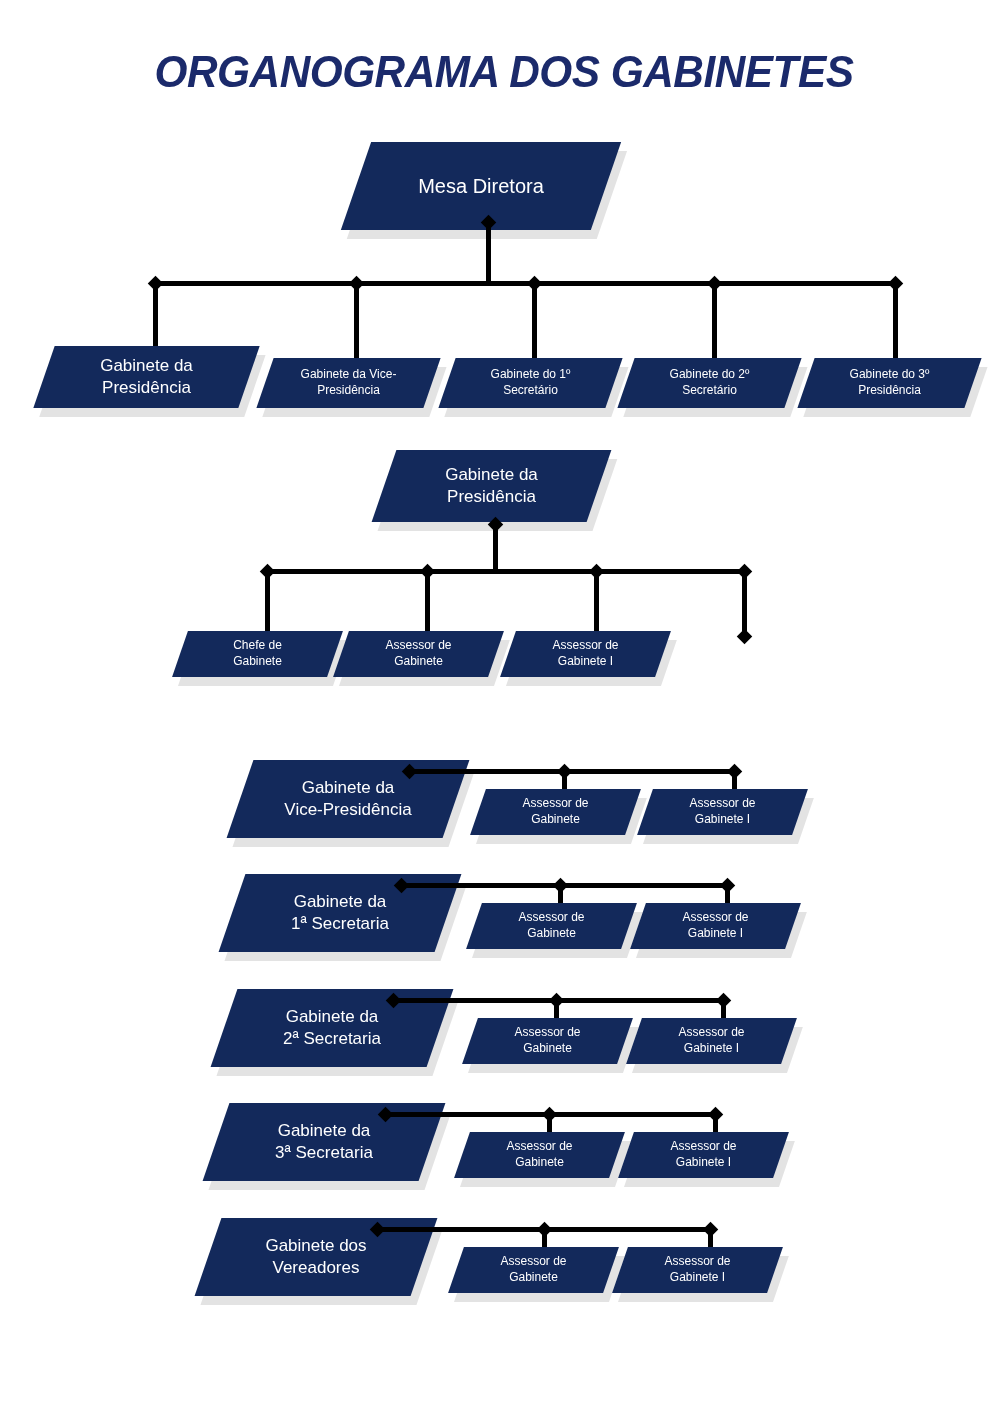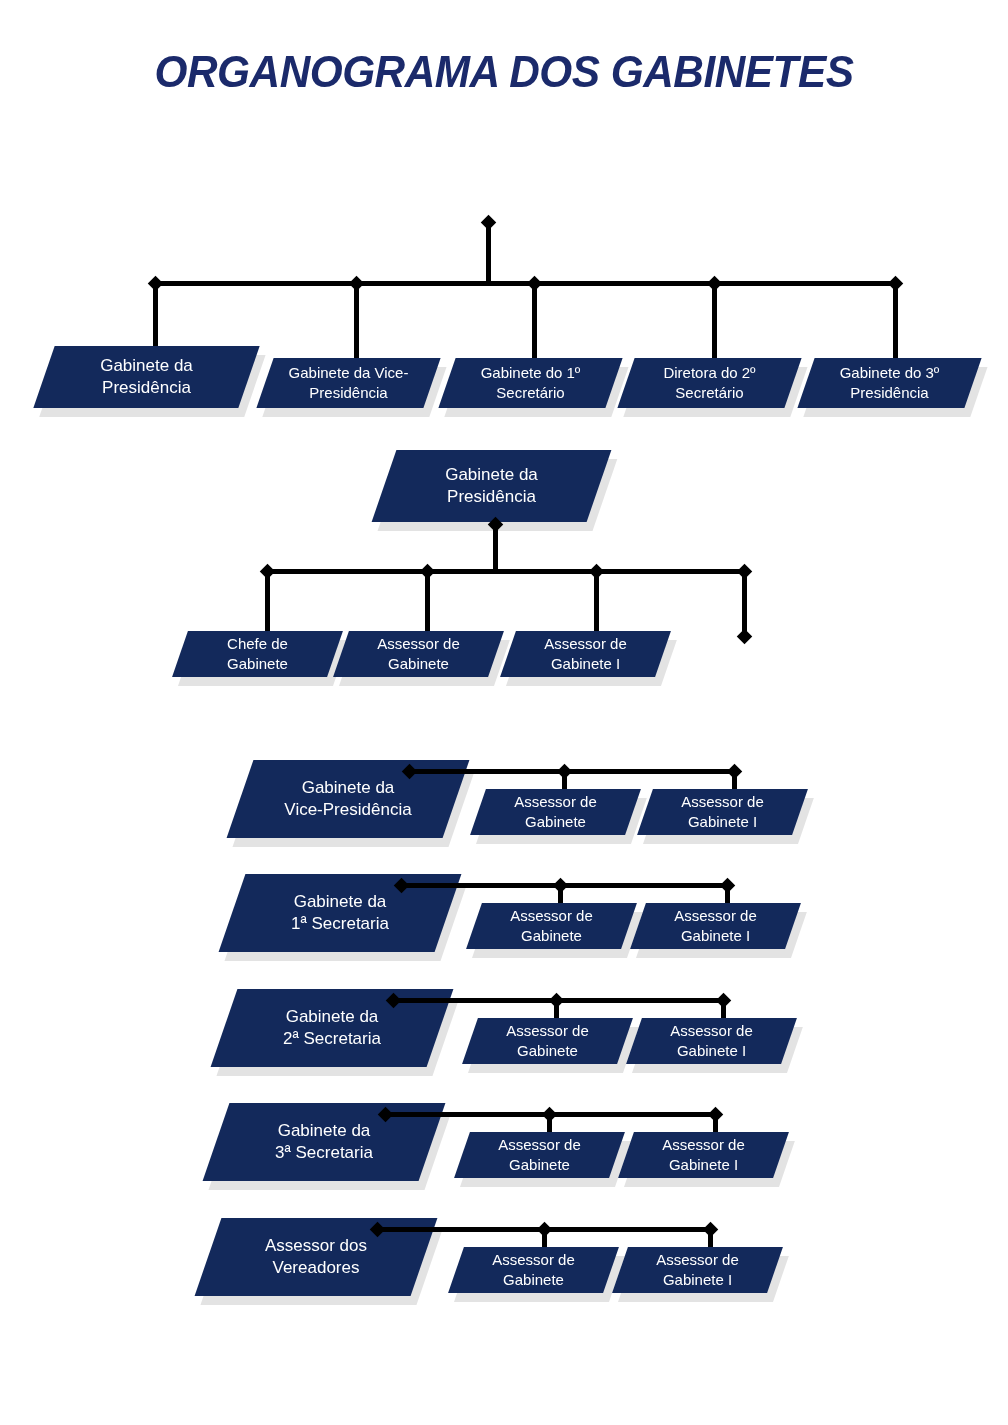--- a/index.html
+++ b/index.html
@@ -33,37 +33,42 @@
   .node .body{background:#13295b;}
   .node .label{
     position:absolute;left:0;top:0;width:100%;height:100%;
     display:flex;align-items:center;justify-content:center;
     text-align:center;color:#ffffff;line-height:1.32;
     padding:0 6px;box-sizing:border-box;
     white-space:pre-line;
   }
   .lg .label{font-size:20px;}
   .md .label{font-size:17px;}
-  .sm .label{font-size:15px;text-align:center;}
+  .sm .label{font-size:12px;text-align:center;}
 
   
   .hline{position:absolute;background:#000000;height:5px;}
   .vline{position:absolute;background:#000000;width:5px;}
   .diamond{
     position:absolute;width:11px;height:11px;background:#000000;
     transform:rotate(45deg);
   }
 </style>
 </head>
 <body>
 
 <div id="canvas">
 
   <div class="title">ORGANOGRAMA DOS GABINETES</div>
 
+  <div class="node lg" style="left:356px;top:142px;width:250px;height:88px;">
+    <div class="shadow"></div>
+    <div class="body"></div>
+    <div class="label">Mesa Diretora</div>
+  </div>
 
   <div class="diamond" style="left:483px;top:217px;"></div>
   <div class="vline" style="left:486px;top:222px;height:62px;"></div>
 
   <div class="hline" style="left:156px;top:281px;width:740px;"></div>
 
   <div class="diamond" style="left:150px;top:278px;"></div>
   <div class="vline" style="left:153px;top:283px;height:68px;"></div>
   <div class="diamond" style="left:150px;top:346px;"></div>
 
@@ -100,21 +105,21 @@
   <div class="node sm" style="left:447px;top:358px;width:167px;height:50px;">
     <div class="shadow"></div>
     <div class="body"></div>
     <div class="label">Gabinete do 1º
 Secretário</div>
   </div>
 
   <div class="node sm" style="left:626px;top:358px;width:167px;height:50px;">
     <div class="shadow"></div>
     <div class="body"></div>
-    <div class="label">Diretora do 2º
+    <div class="label">Gabinete do 2º
 Secretário</div>
   </div>
 
   <div class="node sm" style="left:806px;top:358px;width:167px;height:50px;">
     <div class="shadow"></div>
     <div class="body"></div>
     <div class="label">Gabinete do 3º
 Presidência</div>
   </div>
 
@@ -272,21 +277,21 @@
   <div class="node sm" style="left:626px;top:1132px;width:155px;height:46px;">
     <div class="shadow"></div>
     <div class="body"></div>
     <div class="label">Assessor de
 Gabinete I</div>
   </div>
 
   <div class="node md" style="left:208px;top:1218px;width:216px;height:78px;">
     <div class="shadow"></div>
     <div class="body"></div>
-    <div class="label">Assessor dos
+    <div class="label">Gabinete dos
 Vereadores</div>
   </div>
   <div class="hline" style="left:378px;top:1227px;width:330px;"></div>
   <div class="diamond" style="left:372px;top:1224px;"></div>
   <div class="diamond" style="left:539px;top:1224px;"></div>
   <div class="vline" style="left:542px;top:1229px;height:22px;"></div>
   <div class="diamond" style="left:539px;top:1247px;"></div>
   <div class="diamond" style="left:705px;top:1224px;"></div>
   <div class="vline" style="left:708px;top:1229px;height:22px;"></div>
   <div class="diamond" style="left:705px;top:1247px;"></div>

